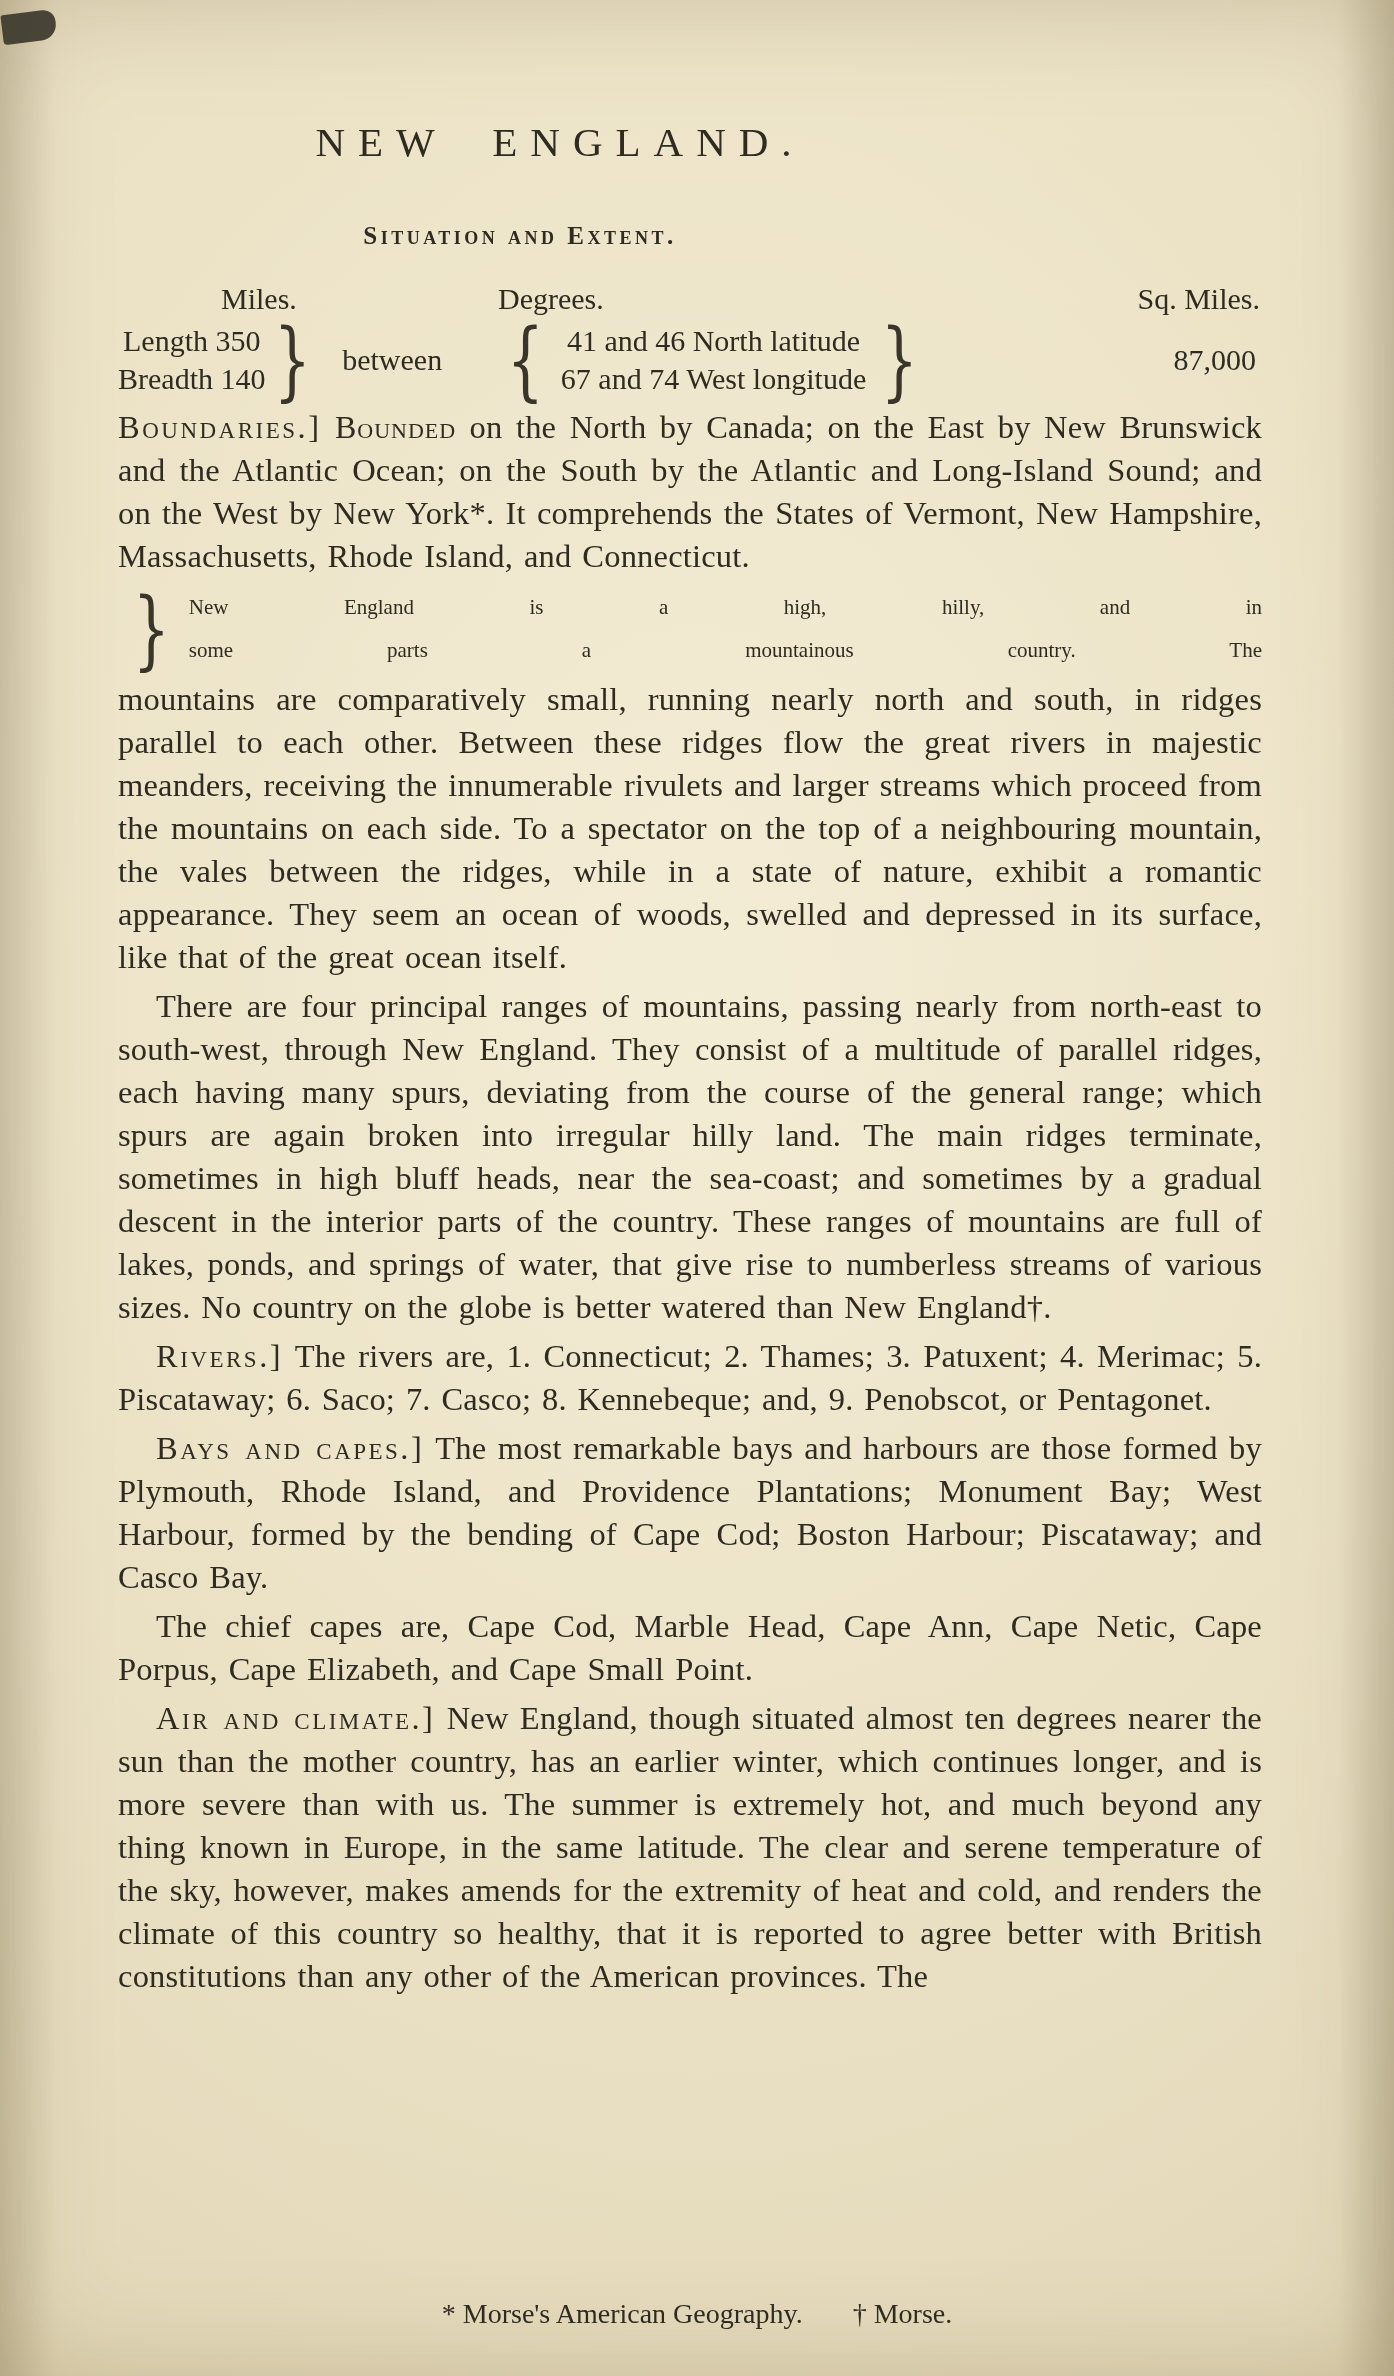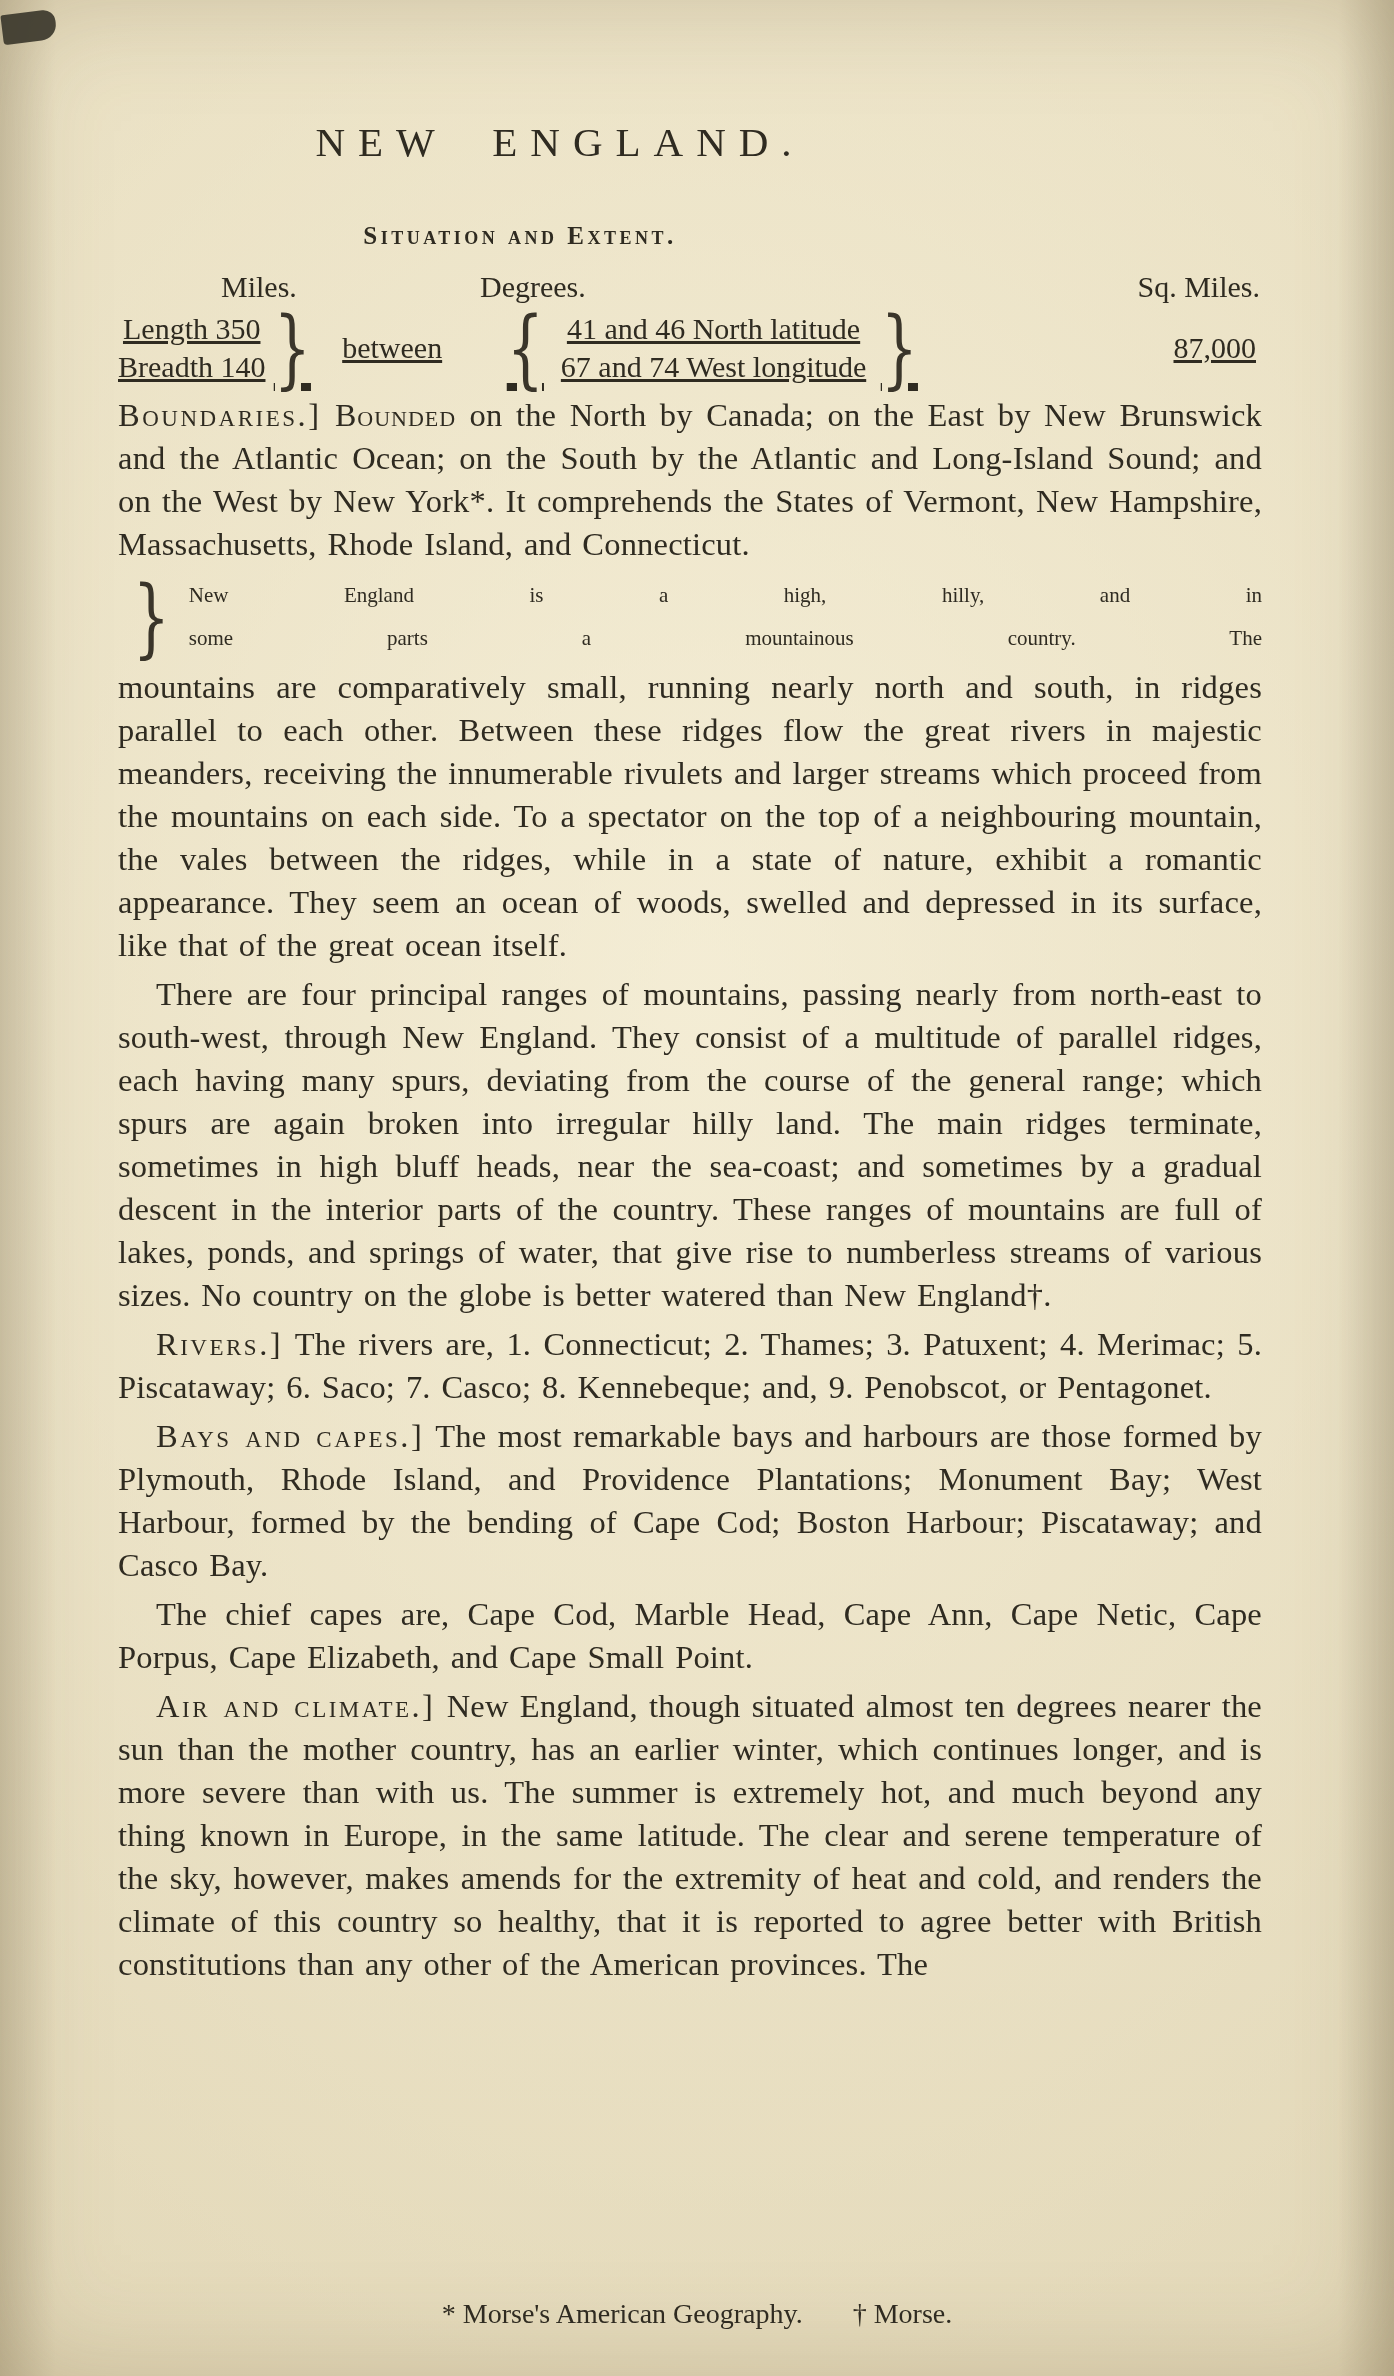--- a/index.html
+++ b/index.html
@@ -36,24 +36,24 @@
 
   .title {
     margin-top:94px; text-align:center; transform:translateX(-130px);
     font-size:41px; font-weight:normal; letter-spacing:13px; word-spacing:22px; white-space:nowrap;
   }
   .section {
     margin-top:56px; text-align:center; transform:translateX(-170px);
     font-size:25px; font-weight:bold; font-variant:small-caps; letter-spacing:3.5px;
   }
 
-  .extent { margin-top:20px; position:relative; font-size:30px;text-decoration:underline; }
+  .extent { margin-top:32px; position:relative; font-size:30px; }
   .extent-headers { position:relative; height:38px; }
   .eh-miles   { position:absolute; left:103px; }
-  .eh-degrees { position:absolute; left:362px; }
+  .eh-degrees { position:absolute; left:380px; }
   .eh-sqmiles { position:absolute; right:2px; }
   .extent-row { display:flex; align-items:center; margin-top:0; }
   .dim-block div, .deg-block div { line-height:38px;text-align:center; }
   .brace {
     font-family:"DejaVu Serif",serif;
     font-size:86px; line-height:80px; font-weight:400;
     transform:scaleX(.68); display:inline-block; color:#3a352a;
   }
   .between { margin-left:22px; margin-right:56px; }
   .deg-block { margin-left:8px; margin-right:6px; }

